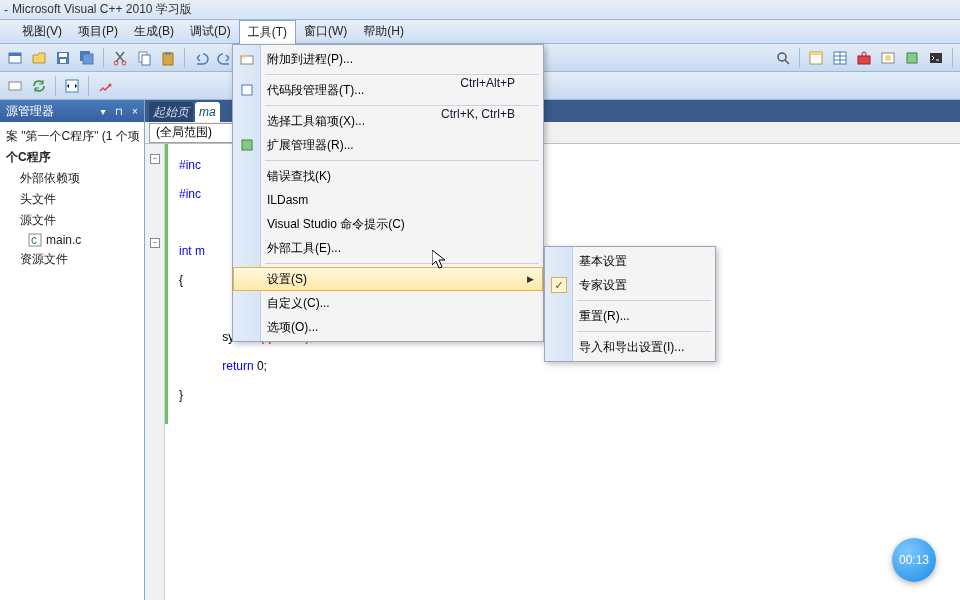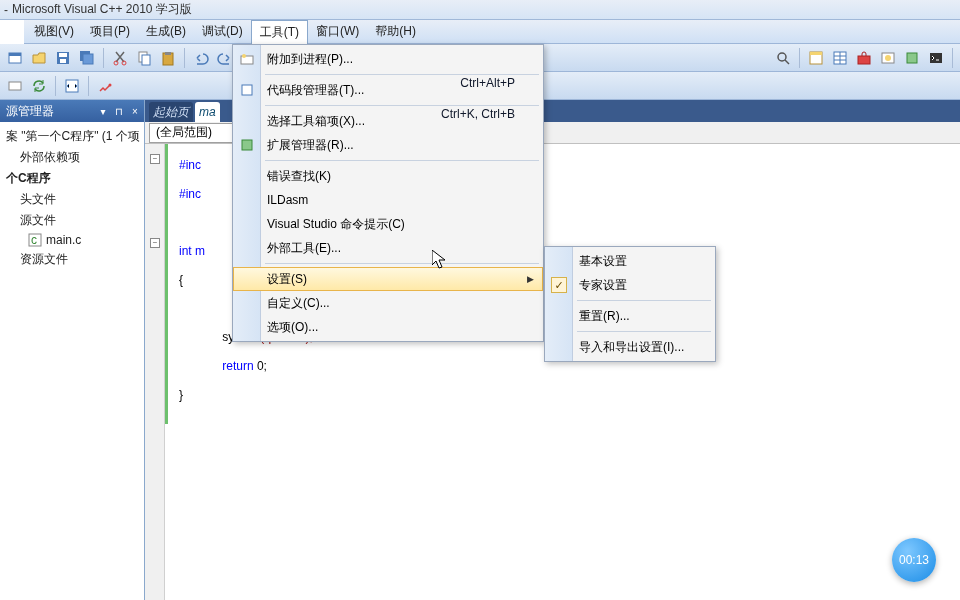--- a/index.html
+++ b/index.html
@@ -1,20 +1,20 @@
 <!DOCTYPE html>
 <html><head>
 <meta charset="utf-8">
 <style>
 * { margin: 0; padding: 0; box-sizing: border-box; font-family: "Microsoft YaHei", "Segoe UI", Tahoma, sans-serif; font-size: 12px; }
 body { background: #fff; width: 960px; height: 600px; overflow: hidden; position: relative; }
 
 .titlebar { height: 20px; background: linear-gradient(#e8eef7,#d6e4f5); border-bottom: 1px solid #a0b8d8; display: flex; align-items: center; padding-left: 4px; color: #333; }
 
-.menubar { height: 24px; background: linear-gradient(#e8eef7,#cfe0f5); border-bottom: 1px solid #9db6d8; display: flex; align-items: center; padding-left: 2px; margin-left: 24px; }
+.menubar { height: 24px; background: linear-gradient(#e8eef7,#cfe0f5); border-bottom: 1px solid #9db6d8; display: flex; align-items: center; padding-left: 14px; }
 .menubar-item { padding: 3px 8px; color: #222; cursor: default; }
 .menubar-item.active { background: #fff; border: 1px solid #8aa8cc; border-bottom: none; }
 
 .toolbar { height: 28px; background: linear-gradient(#e4edf8,#c8daf0); border-bottom: 1px solid #9db6d8; display: flex; align-items: center; padding: 0 4px; gap: 2px; }
 .tb-btn { width: 22px; height: 22px; display: flex; align-items: center; justify-content: center; border: 1px solid transparent; border-radius: 2px; }
 .tb-sep { width: 1px; height: 20px; background: #a8bbd6; margin: 0 3px; }
 .tb-spacer { flex: 1; }
 
 .toolbar2 { height: 28px; background: linear-gradient(#e4edf8,#c8daf0); border-bottom: 1px solid #9db6d8; display: flex; align-items: center; padding: 0 4px; gap: 2px; }
 
@@ -234,26 +234,26 @@
       <div class="sidebar-header-btns">
         <div class="sidebar-hbtn">▾</div>
         <div class="sidebar-hbtn">⊓</div>
         <div class="sidebar-hbtn">×</div>
       </div>
     </div>
     <div class="tree">
       <div class="tree-row">
           <span>案 "第一个C程序" (1 个项</span>
         </div>
+      <div class="tree-row bold">
+          <span>个C程序</span>
+        </div>
       <div class="tree-row">
           <span class="tree-indent" style="width:10px"></span>
           <span>外部依赖项</span>
-        </div>
-      <div class="tree-row bold">
-          <span>个C程序</span>
         </div>
       <div class="tree-row">
           <span class="tree-indent" style="width:10px"></span>
           <span>头文件</span>
         </div>
       <div class="tree-row">
           <span class="tree-indent" style="width:10px"></span>
           <span>源文件</span>
         </div>
       <div class="tree-row">

